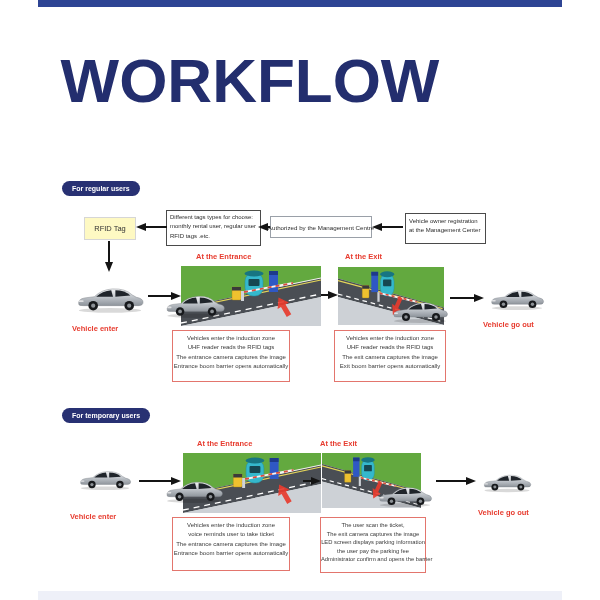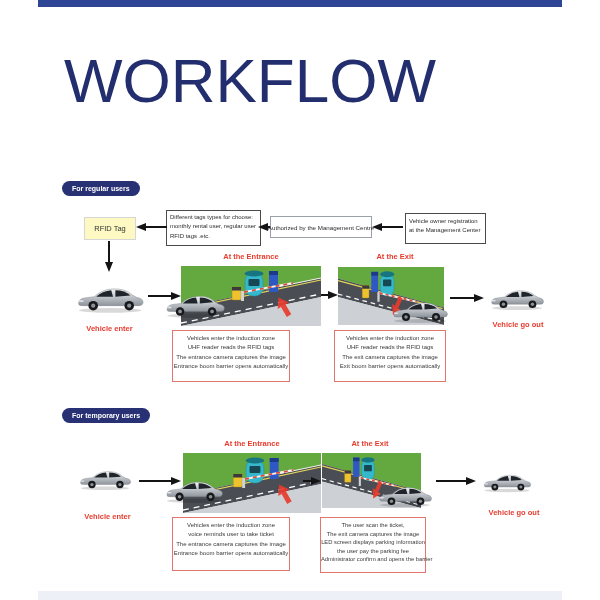--- a/index.html
+++ b/index.html
@@ -1,31 +1,31 @@
 <!DOCTYPE html>
 <html style="--top-bar-navy: #2e4494; --title-navy: #232e6e; --pill-navy: #283173; --accent-red: #e73b2e; --step-border-red: #e3756d; --bottom-bar: #eef0f8; --grass-green: #63a93f; --road-gray: #4a4e54; --booth-cyan: #35b8cc; --machine-yellow: #eec12f; --car-silver: #c7ccd1;"><head>
 <meta charset="utf-8">
 <style>
   html,body{margin:0;padding:0;background:#fff;}
   .canvas{position:relative;width:600px;height:600px;background:#fff;overflow:hidden;
           font-family:"Liberation Sans", sans-serif;}
   .topbar{position:absolute;left:38px;top:0;width:524px;height:7px;background:var(--top-bar-navy,#2e4494);}
   .bottombar{position:absolute;left:38px;top:591px;width:524px;height:9px;background:var(--bottom-bar,#eef0f8);}
   .title{position:absolute;left:0;width:500px;top:48px;text-align:center;font-size:62px;line-height:66px;
-         font-weight:normal;color:var(--title-navy,#232e6e);letter-spacing:0;}
+         font-weight:bold;color:var(--title-navy,#232e6e);letter-spacing:0;}
   .pill{position:absolute;height:15px;line-height:15px;padding:0 10px;border-radius:8px;
         background:var(--pill-navy,#283173);color:#fff;font-size:7px;font-weight:bold;}
   .node{position:absolute;background:#fff;color:#2c2c2c;}
   .dark-border{border:1px solid #4a4a4a;}
   .gray-border{border:1px solid #9aa0a8;}
   .rfid{background:#fef9c3;border:1px solid #d6d6d6;display:flex;align-items:center;justify-content:center;
         font-size:7.5px;color:#333;}
   .node .ln{font-size:6px;line-height:9.3px;white-space:nowrap;}
   .center-one{display:flex;align-items:center;justify-content:center;font-size:6.2px;white-space:nowrap;}
-  .redlabel{position:absolute;color:var(--accent-red,#e73b2e);font-size:7.5px;font-weight:bold;text-align:center;}
+  .redlabel{position:absolute;color:var(--accent-red,#e73b2e);font-size:7.5px;font-weight:bold;text-align:left;}
   .steps{position:absolute;border:1px solid var(--step-border-red,#e3756d);background:#fff;text-align:center;
          color:#3a3a3a;padding:3px 0;overflow:visible;}
   .steps div{font-size:6px;line-height:9.3px;white-space:nowrap;}
   .steps.five div{font-size:5.8px;line-height:8.6px;}
   .arr{position:absolute;z-index:4;}
   .arr line{stroke:#141414;stroke-width:2;}
   .arr polygon{fill:#141414;}
   .scene{position:absolute;z-index:1;}
   .car{position:absolute;z-index:2;}
   .grass{fill:var(--grass-green,#63a93f);}

